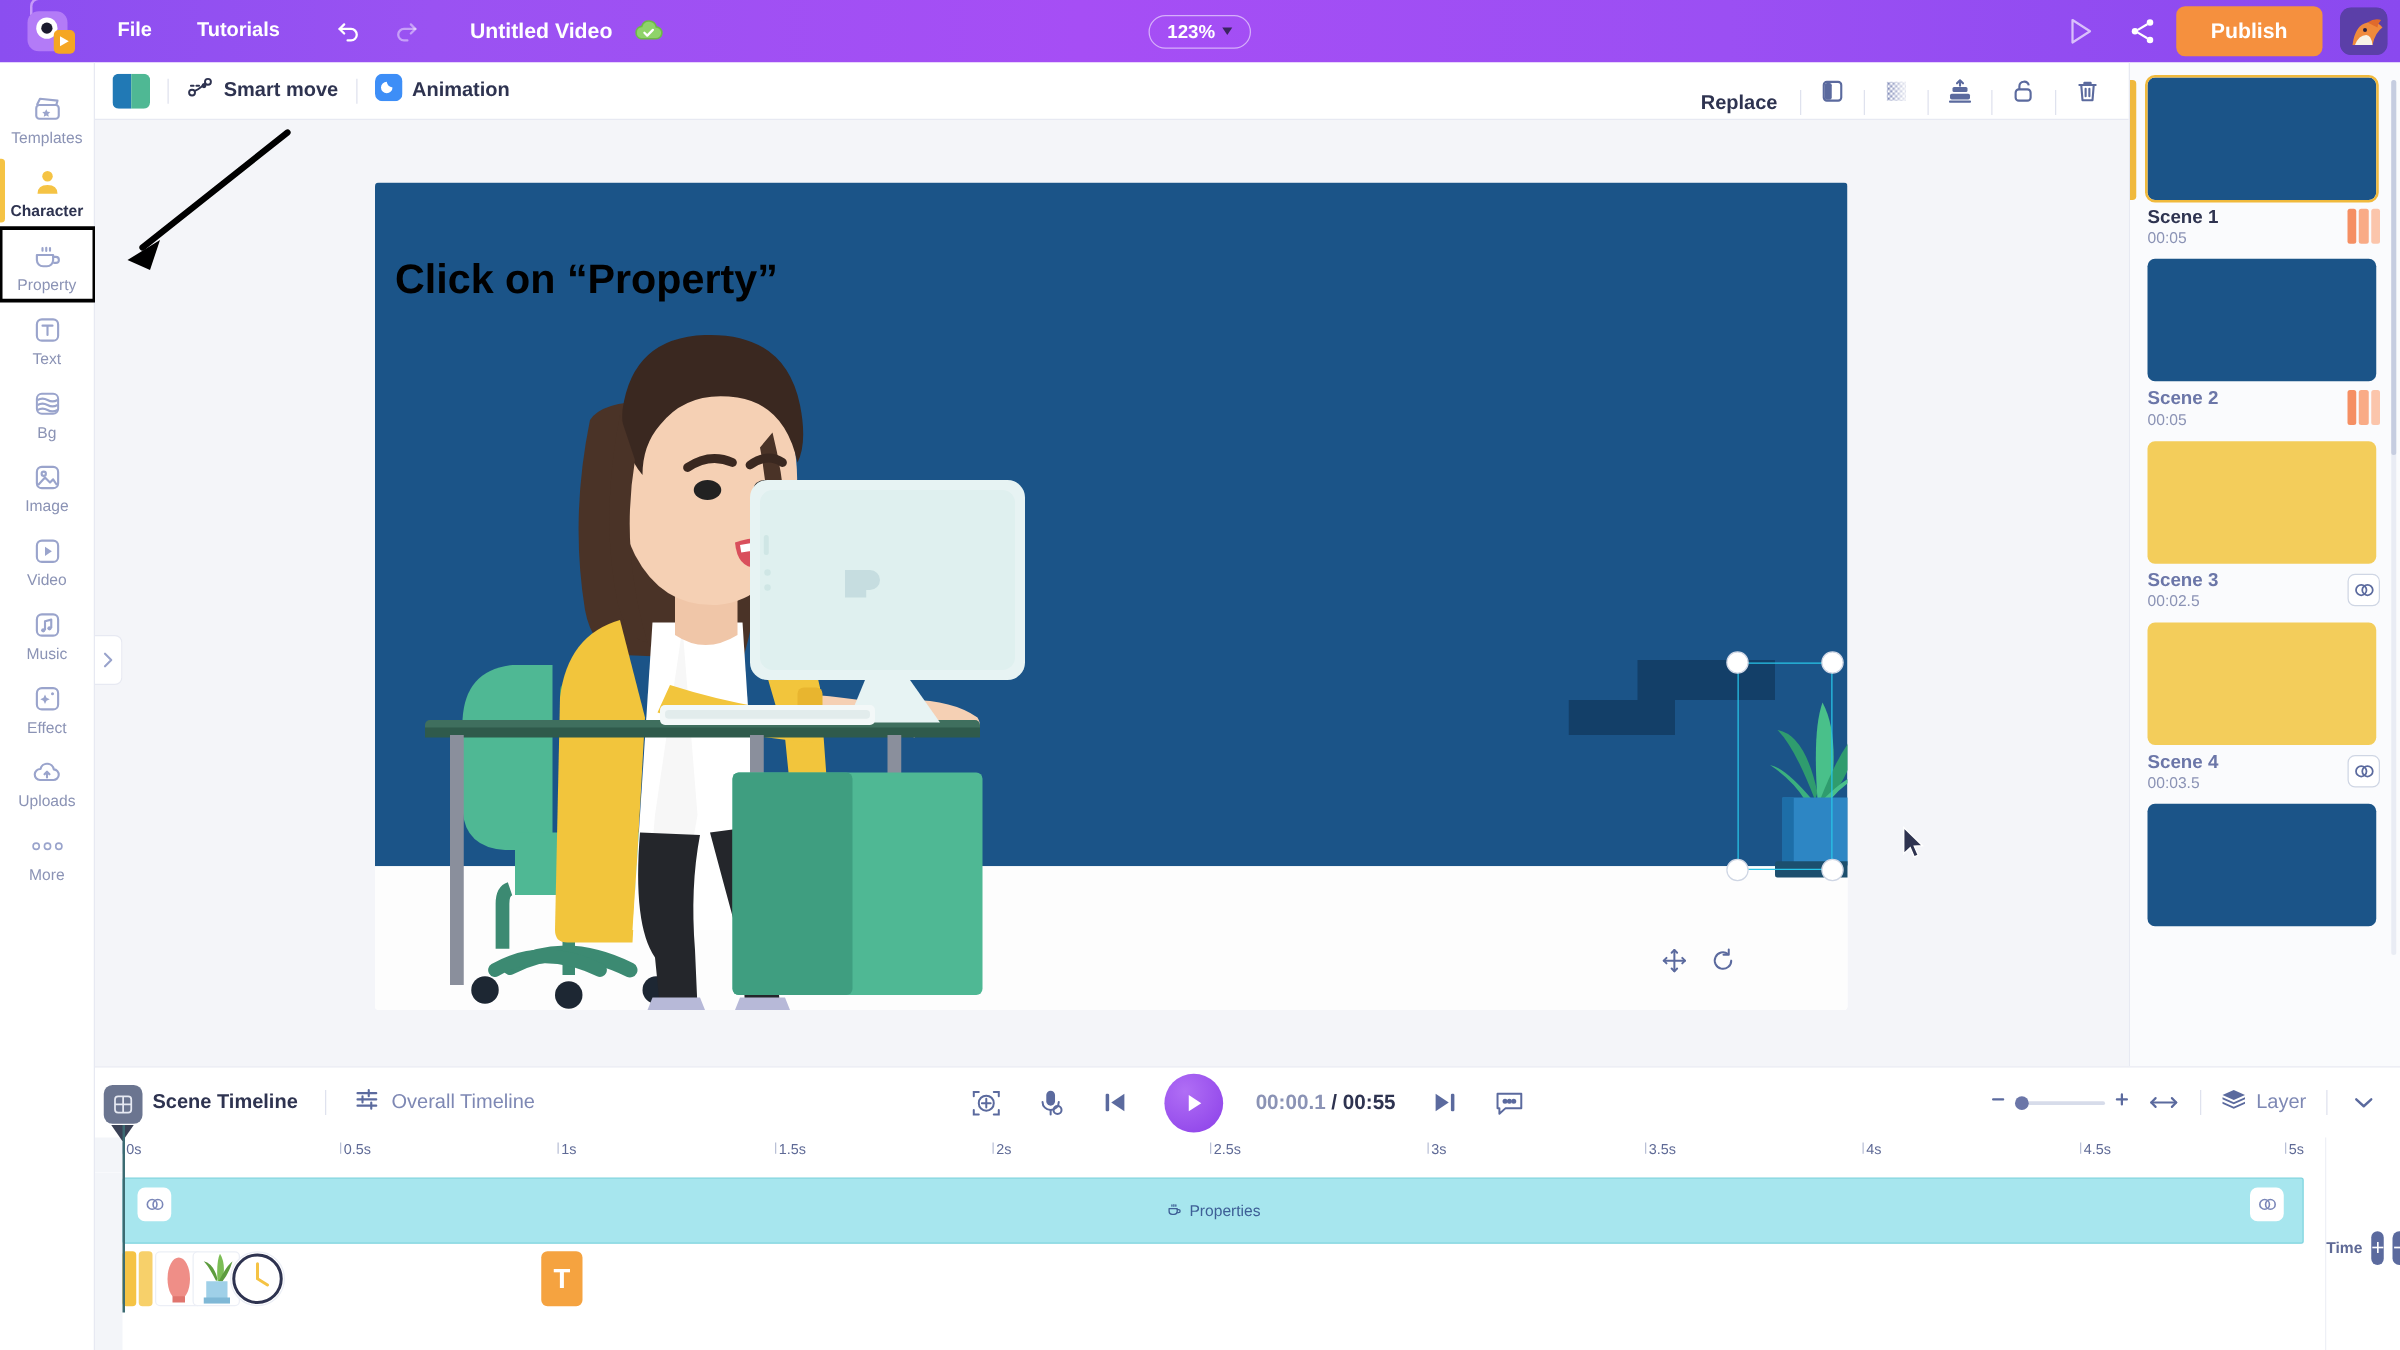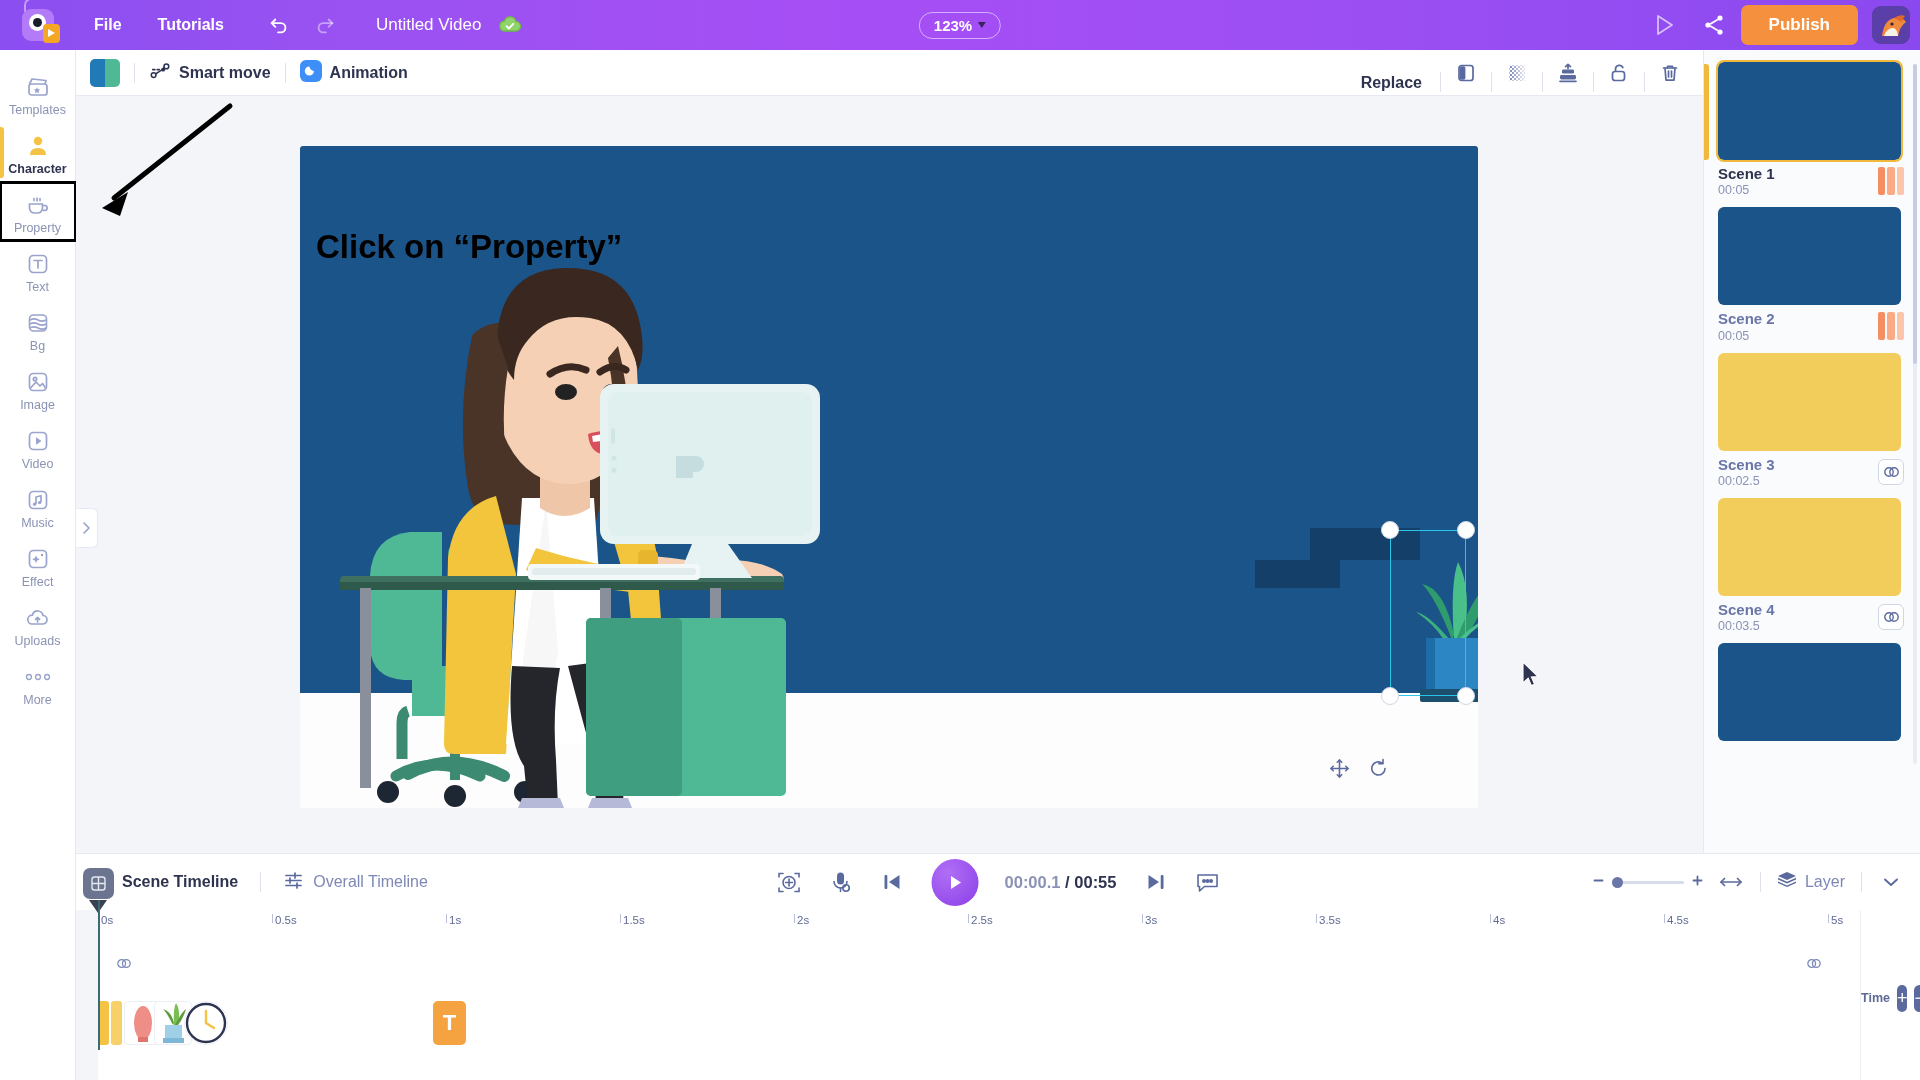--- a/index.html
+++ b/index.html
@@ -51,21 +51,21 @@
   .menu-item {
     color: #ffffff; font-size: 16px; font-weight: 600;
     padding: 0 18px; height: 50px; line-height: 50px; cursor: pointer;
     white-space: nowrap;
   }
   .icon-btn-top {
     width: 46px; height: 50px; display: flex; align-items: center; justify-content: center;
     cursor: pointer;
   }
   .doc-title {
-    color: #ffffff; font-size: 17px; font-weight: 400;
+    color: #ffffff; font-size: 17px; font-weight: 700;
     margin-left: 28px; white-space: nowrap;
   }
   .saved-cloud { margin-left: 16px; display: flex; align-items: center; }
   .zoom-pill {
     position: absolute; left: 50%; transform: translateX(-50%);
     border: 1.5px solid rgba(255,255,255,0.55); border-radius: 16px;
     padding: 4px 14px; color: #ffffff; font-size: 15px; font-weight: 700;
     display: flex; align-items: center; gap: 6px; cursor: pointer;
   }
   .caret-down {
@@ -144,21 +144,21 @@
   .scene-floor { position: absolute; left: 0; top: 547px; width: 1178px; height: 115px; background: #fdfdfd; }
 
   
   .wall-a { position: absolute; left: 1196px; top: 585px; width: 110px; height: 30px; background: #133f68; }
   .wall-b { position: absolute; left: 1145px; top: 615px; width: 85px; height: 28px; background: #133f68; }
 
   
   .annot-text {
     position: absolute; left: 240px; top: 108px;
     font-size: 33px; font-weight: 700; color: #000;
-    font-family: "Liberation Sans", sans-serif; white-space: nowrap; z-index: 12; margin-top: 24px;
+    font-family: "Liberation Sans", sans-serif; white-space: nowrap; z-index: 12;
   }
   .annot-arrow { position: absolute; left: 80px; top: 110px; z-index: 12; }
 
   
   .sel-box {
     position: absolute; left: 1344px; top: 588px; width: 76px; height: 166px; z-index: 9;
   }
   .sel-box .edge { position: absolute; inset: 0; border: 1.5px solid #29c5e8; }
   .handle {
     position: absolute; width: 18px; height: 18px; border-radius: 50%;
@@ -928,20 +928,32 @@
           </svg>
         </div>
         <div class="ph-tri"></div>
         <div class="ph-line"></div>
       </div>
     </div>
 
     <div class="tracks">
       <div class="track-gutter"></div>
 
+      <div class="clip-props">
+        <div class="clip-label">
+          <span>
+            <svg width="13" height="13" viewBox="0 0 20 20" fill="none" stroke="#3e5f96" stroke-width="1.6" stroke-linecap="round" stroke-linejoin="round">
+              <path d="M3.5 9 h10 v3.4 a3.8 3.8 0 0 1 -3.8 3.8 h-2.4 a3.8 3.8 0 0 1 -3.8 -3.8 Z"></path>
+              <path d="M13.5 10.2 h1.7 a1.9 1.9 0 0 1 0 3.8 h-1.1"></path>
+              <path d="M7 6 v-1.6 M9.4 6.3 v-2.1 M11.8 6 v-1.6"></path>
+            </svg>
+          </span>
+          <span>Properties</span>
+        </div>
+      </div>
       <div class="clip-link" style="left:34px">
         <svg width="16" height="11" viewBox="0 0 17 12" fill="none" stroke="#7a86b8" stroke-width="1.4">
           <circle cx="6" cy="6" r="4.2"></circle>
             <circle cx="11" cy="6" r="4.2"></circle>
         </svg>
       </div>
       <div class="clip-link" style="left:1724px">
         <svg width="16" height="11" viewBox="0 0 17 12" fill="none" stroke="#7a86b8" stroke-width="1.4">
           <circle cx="6" cy="6" r="4.2"></circle>
             <circle cx="11" cy="6" r="4.2"></circle>

